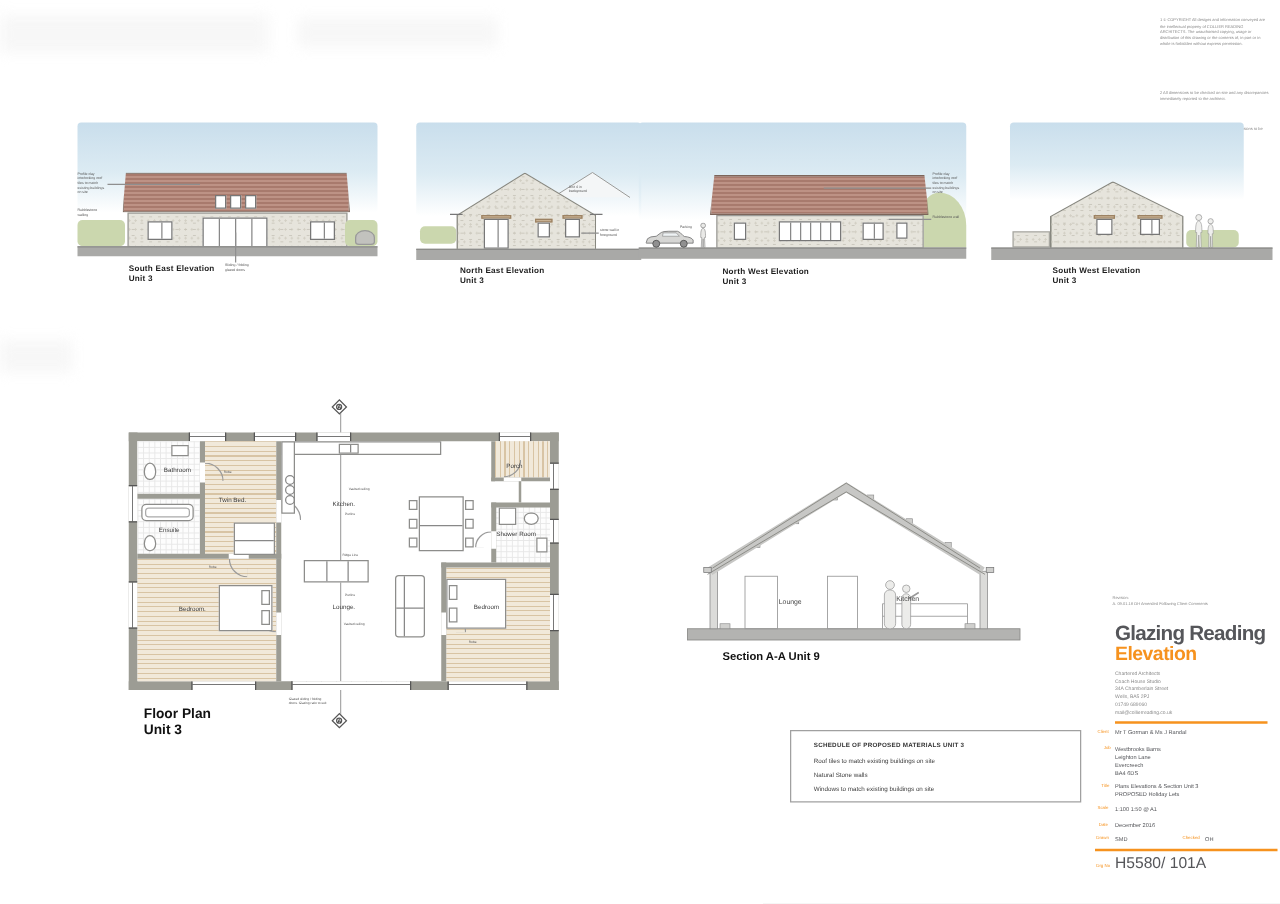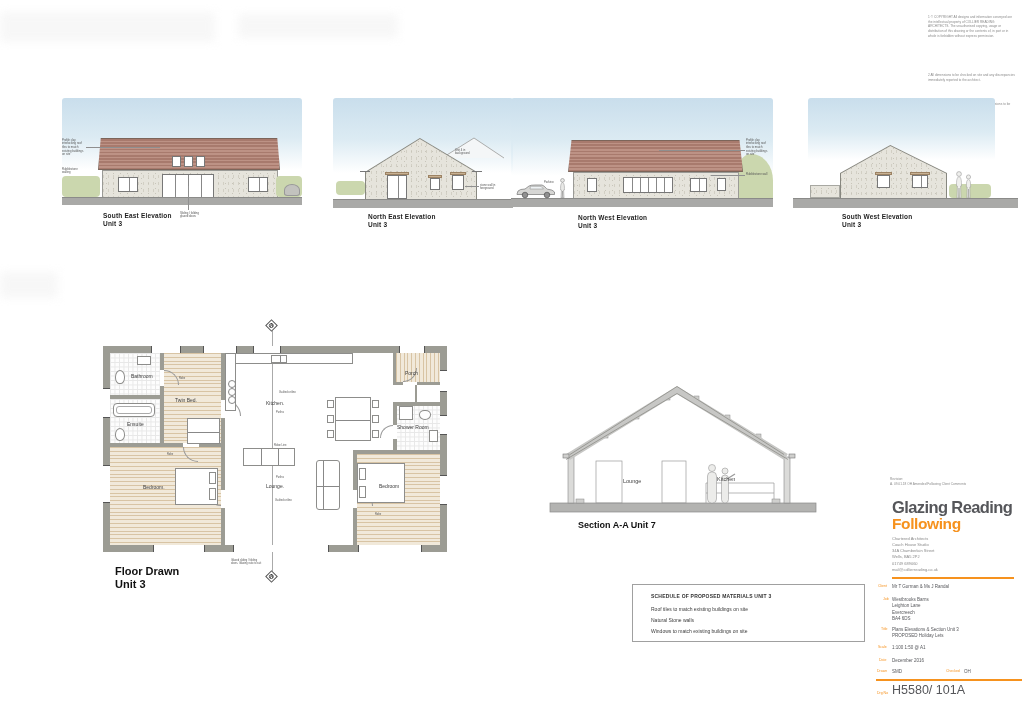--- a/index.html
+++ b/index.html
@@ -307,21 +307,21 @@
     <div class="abs t26 micro" style="left:173px;top:70px;width:40px">Purlins</div>
     <div class="abs t26 micro" style="left:171px;top:103px;width:44px">Ridge Line</div>
     <div class="abs t26 micro" style="left:173px;top:135px;width:40px">Purlins</div>
     <div class="abs t26 micro" style="left:172px;top:158px;width:60px">Vaulted ceiling</div>
     <div class="abs t26 micro" style="left:76px;top:36px;width:30px">Robe</div>
     <div class="abs t26 micro" style="left:64px;top:112px;width:30px">Robe</div>
     <div class="abs t26 micro" style="left:272px;top:172px;width:30px">Robe</div>
     <div class="abs t26 micro" style="left:128px;top:218px;width:66px">Glazed sliding / folding doors. Glazing ratio to suit</div>
 
     <div class="abs" style="left:12px;top:225px;font-weight:bold;font-size:11px;color:#111;line-height:1.2">
-      <div>Floor Drawn</div>
+      <div>Floor Plan</div>
       <div>Unit 3</div>
     </div>
   </div>
 
   <div class="abs" style="left:548px;top:382px;width:270px;height:160px">
     <svg width="270" height="152" viewBox="0 0 270 152">
       <rect x="2" y="121" width="266" height="9" fill="#b3b3b1" stroke="#8b8b89" stroke-width="0.7"></rect>
       <rect x="20" y="75" width="6" height="46" fill="#dbdbd9" stroke="#888" stroke-width="0.6"></rect>
       <rect x="236" y="75" width="6" height="46" fill="#dbdbd9" stroke="#888" stroke-width="0.6"></rect>
       <rect x="55" y="52" width="5" height="4" fill="#cfcfcd" stroke="#888" stroke-width="0.5"></rect>
@@ -341,37 +341,37 @@
       <rect x="28" y="117" width="8" height="4" fill="#d0d0ce" stroke="#888" stroke-width="0.5"></rect>
       <rect x="224" y="117" width="8" height="4" fill="#d0d0ce" stroke="#888" stroke-width="0.5"></rect>
       <circle cx="164" cy="86" r="3.5" fill="#ececea" stroke="#999" stroke-width="0.6"></circle>
       <rect x="159.5" y="90" width="9" height="31" rx="4" fill="#ececea" stroke="#999" stroke-width="0.6"></rect>
       <circle cx="177" cy="89" r="3" fill="#ececea" stroke="#999" stroke-width="0.6"></circle>
       <rect x="173.5" y="93" width="7" height="28" rx="3.5" fill="#ececea" stroke="#999" stroke-width="0.6"></rect>
       <path d="M179 97 L187 92" stroke="#999" stroke-width="1.2" fill="none"></path>
       <text x="75" y="101" font-size="5.5" fill="#444">Lounge</text>
       <text x="169" y="99" font-size="5.5" fill="#444">Kitchen</text>
     </svg>
-    <div class="abs" style="left:30px;top:138px;font-weight:bold;font-size:9px;color:#111">Section A-A Unit 7</div>
+    <div class="abs" style="left:30px;top:138px;font-weight:bold;font-size:9px;color:#111">Section A-A Unit 9</div>
   </div>
 
   <div class="abs schedule-box" style="left:632px;top:584px;width:233px;height:58px">
     <div class="abs t5" style="left:18px;top:8px;width:420px;letter-spacing:.4px;font-weight:bold;color:#333">SCHEDULE OF PROPOSED MATERIALS  UNIT 3</div>
     <div class="abs t5" style="left:18px;top:21px;width:420px">Roof tiles to match existing buildings on site</div>
     <div class="abs t5" style="left:18px;top:32px;width:420px">Natural Stone walls</div>
     <div class="abs t5" style="left:18px;top:43px;width:420px">Windows to match existing buildings on site</div>
   </div>
 
   <div class="abs" style="left:876px;top:470px;width:148px;height:250px">
     <div class="abs t3" style="left:14px;top:6px;width:260px">
       <span>Revision:</span><br>
       <span>A. 09.01.18 OH Amended Following Client Comments</span>
     </div>
     <div class="abs" style="left:16px;top:28px;font-weight:bold;font-size:16.5px;letter-spacing:-0.6px;color:#55565a">Glazing Reading</div>
-    <div class="abs" style="left:16px;top:45px;font-weight:bold;font-size:15.5px;letter-spacing:-0.4px;color:#f6921e">Following</div>
+    <div class="abs" style="left:16px;top:45px;font-weight:bold;font-size:15.5px;letter-spacing:-0.4px;color:#f6921e">Elevation</div>
     <div class="abs t4 preline" style="left:16px;top:66px;width:200px">Chartered Architects
 Coach House Studio
 34A Chamberlain Street
 Wells, BA5 2PJ</div>
     <div class="abs t4" style="left:16px;top:91px;width:120px">01749 689060</div>
     <div class="abs t4" style="left:16px;top:97px;width:160px">mail@collierreading.co.uk</div>
     <div class="abs orange-rule" style="left:16px;top:107px;width:122px;height:1.6px"></div>
 
     <div class="abs t35 tb-label" style="left:2px;top:114px;width:26px">Client</div>
     <div class="abs t45" style="left:16px;top:113px;width:240px">Mr T Gorman &amp; Ms J Randal</div>

